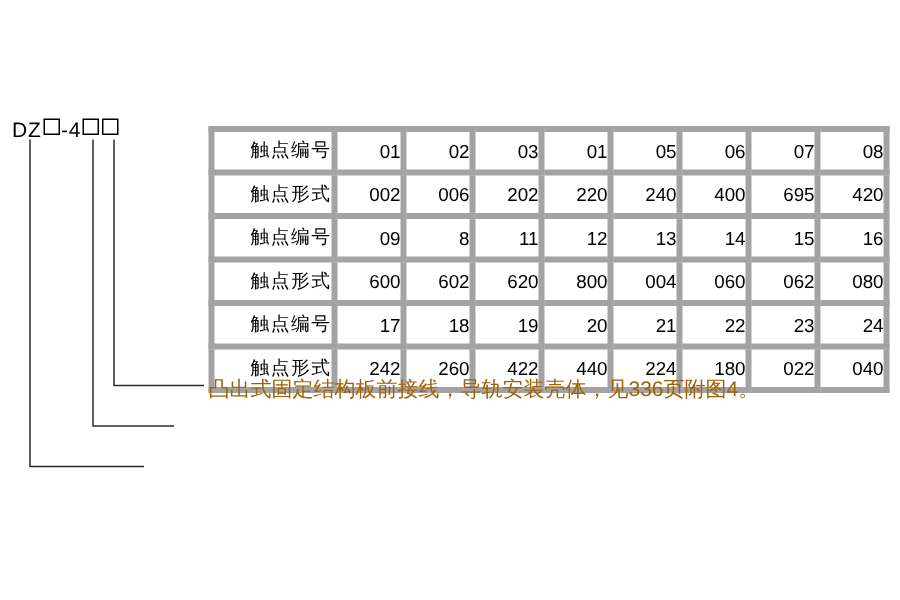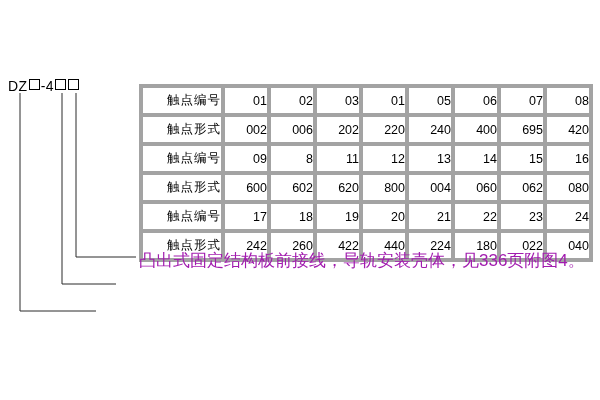--- a/index.html
+++ b/index.html
@@ -71,22 +71,22 @@
     width: 78px;
     letter-spacing: 1px;
   }
   table.contact-table td.val-cell {
     width: 42px;
   }
 
   
   .note {
     position: absolute;
-    font-size: 17px;
-    color: #a21caf;
+    font-size: 14px;
+    color: #a16207;
     white-space: nowrap;
     line-height: 1.2;
   }
   .note-1 { left: 139px; top: 251px; }
   .note-2 { left: 119px; top: 278px; }
   .note-3 { left: 99px;  top: 305px; }
   .note-2 .gap { display: inline-block; width: 18px; }
 </style>
 </head>
 <body>

